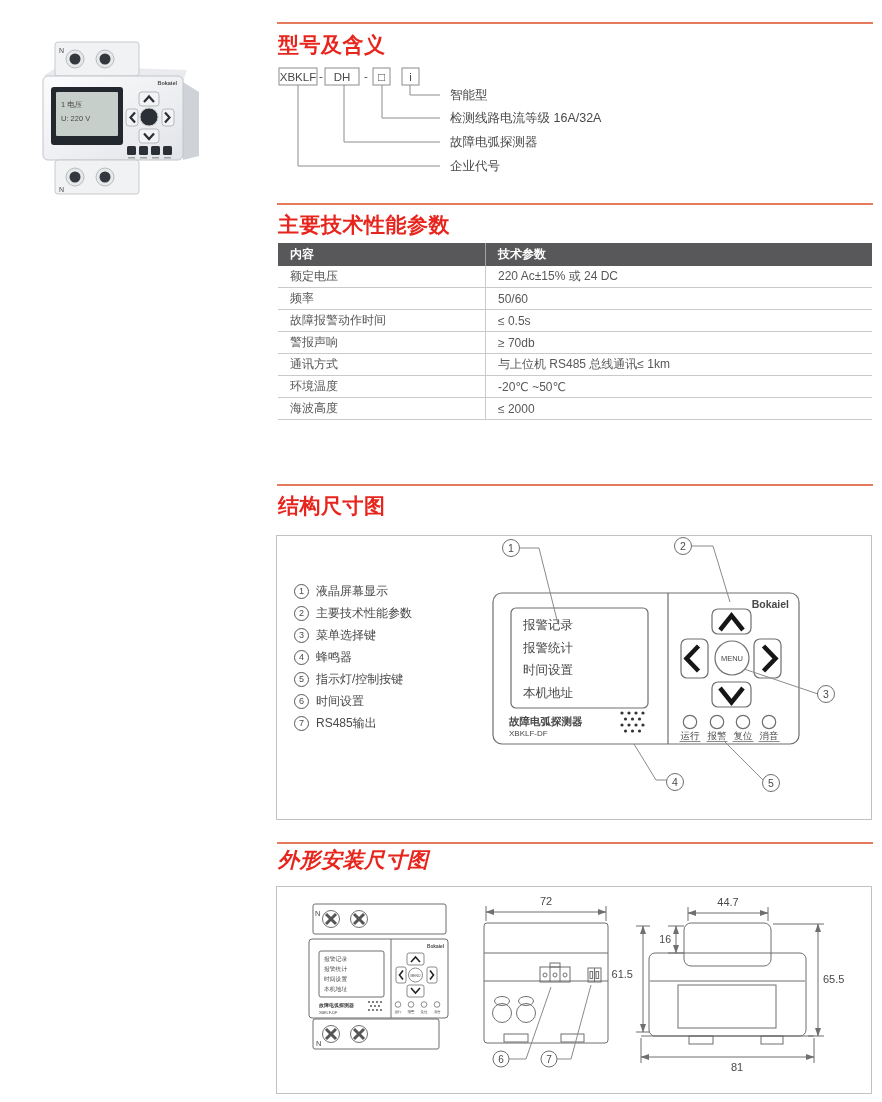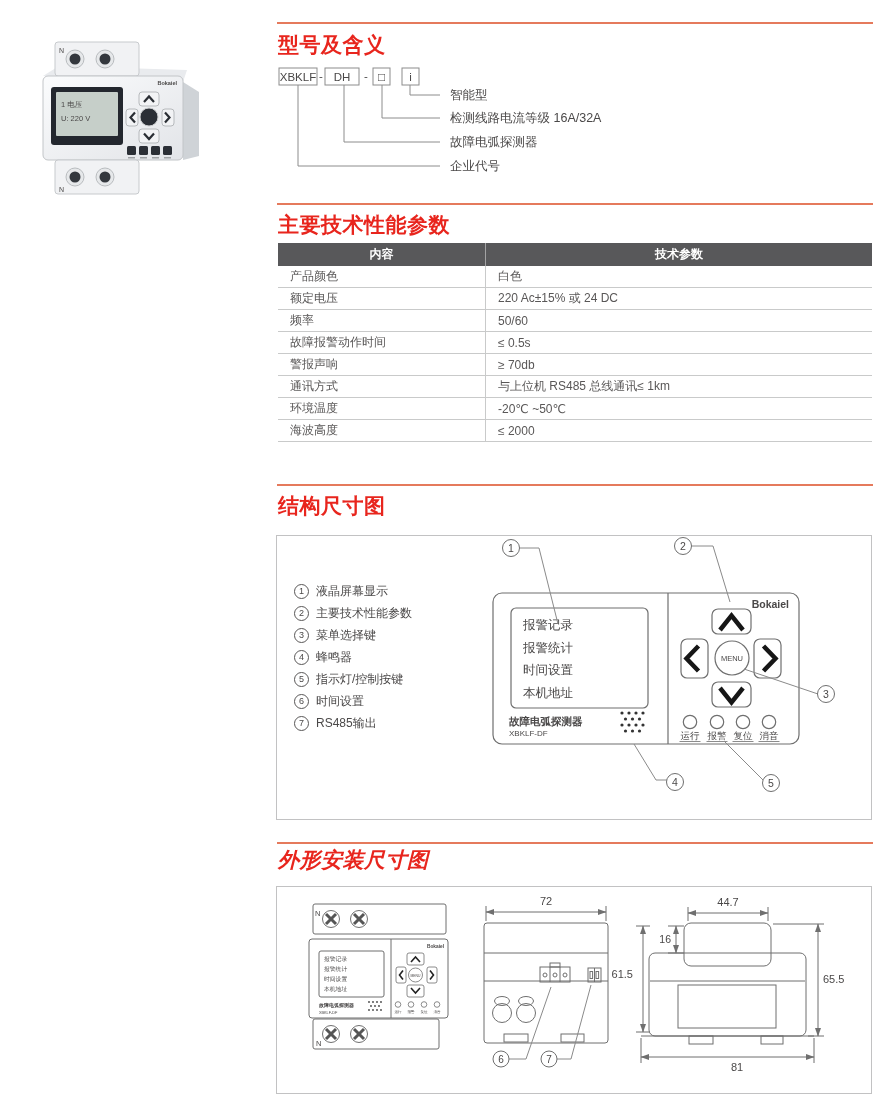--- a/index.html
+++ b/index.html
@@ -10,21 +10,21 @@
   .d1{top:22px;} .d2{top:203px;} .d3{top:484px;} .d4{top:842px;}
 
   .sec-title{position:absolute;left:278px;margin:0;font-size:21px;font-weight:bold;color:#e8251d;letter-spacing:.5px;}
   .t1{top:31px;} .t2{top:211px;text-align:center;} .t3{top:492px;} .t4{top:846px;font-style:italic;}
 
   .photo{position:absolute;left:25px;top:36px;}
 
   .model-svg{position:absolute;left:278px;top:62px;}
 
   table.specs{position:absolute;left:278px;top:243px;width:594px;border-collapse:collapse;font-size:12px;table-layout:fixed;}
-  table.specs th{background:#58585a;color:#fff;font-weight:bold;text-align:center;padding:3px 12px;height:15px;}
+  table.specs th{background:#58585a;color:#fff;font-weight:bold;text-align:left;padding:3px 12px;height:15px;}
   table.specs th:first-child{width:183px;}
   table.specs th + th{border-left:1px solid rgba(255,255,255,.45);}
   table.specs td{padding:2px 12px;height:14px;border-bottom:1px solid #c9caca;color:#595757;}
   table.specs td + td{border-left:1px solid #c9caca;}
 
   .frame{position:absolute;left:276px;width:594px;border:1px solid #c2c2c3;background:#fff;}
   .structure-frame{top:535px;height:283px;}
   .outline-frame{top:886px;height:206px;}
   .frame > svg{position:absolute;left:0;top:0;}
 
@@ -137,24 +137,20 @@
   <h2 class="sec-title t2">主要技术性能参数</h2>
 
   <table class="specs">
     <thead>
       <tr>
         <th>内容</th>
         <th>技术参数</th>
       </tr>
     </thead>
     <tbody>
-      <tr>
-          <td>产品颜色</td>
-          <td>白色</td>
-        </tr>
       <tr>
           <td>额定电压</td>
           <td>220 Ac±15% 或 24 DC</td>
         </tr>
       <tr>
           <td>频率</td>
           <td>50/60</td>
         </tr>
       <tr>
           <td>故障报警动作时间</td>

